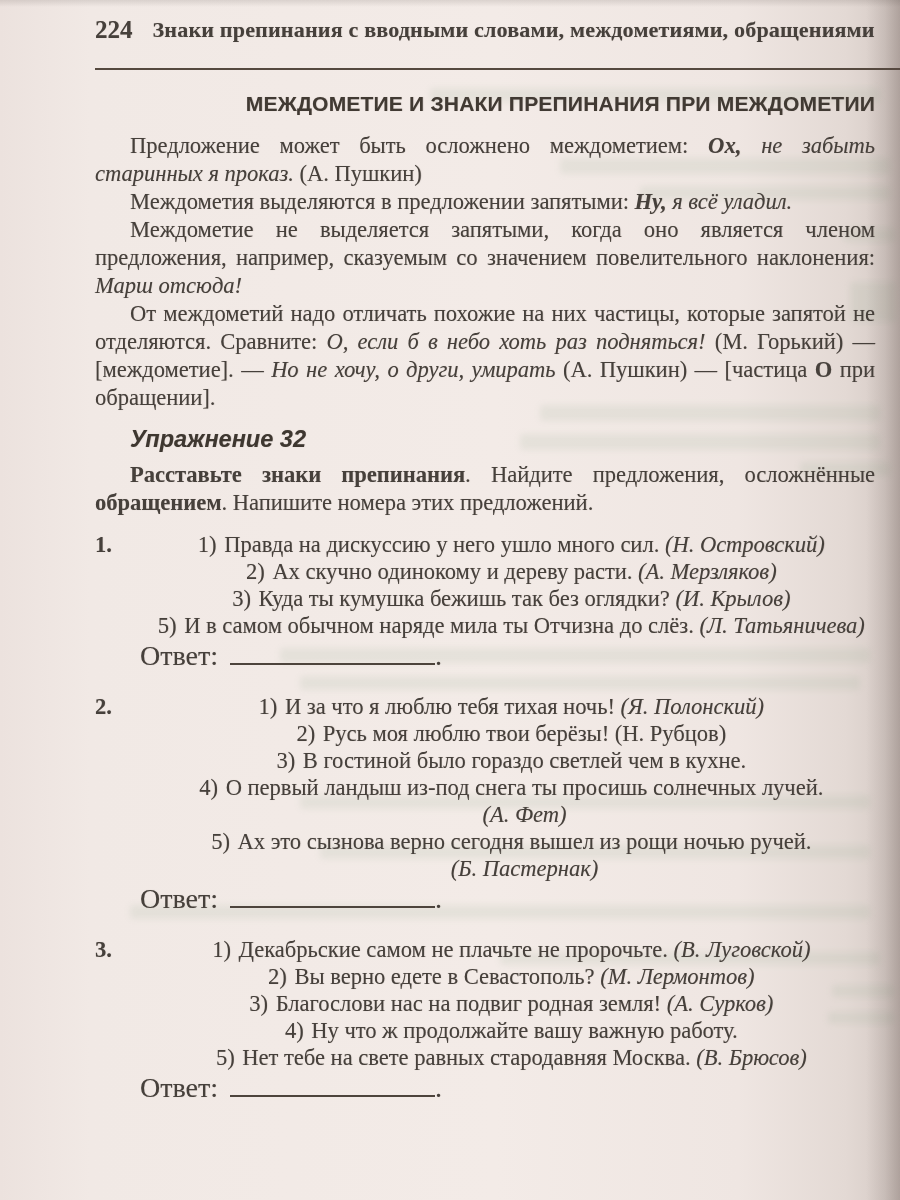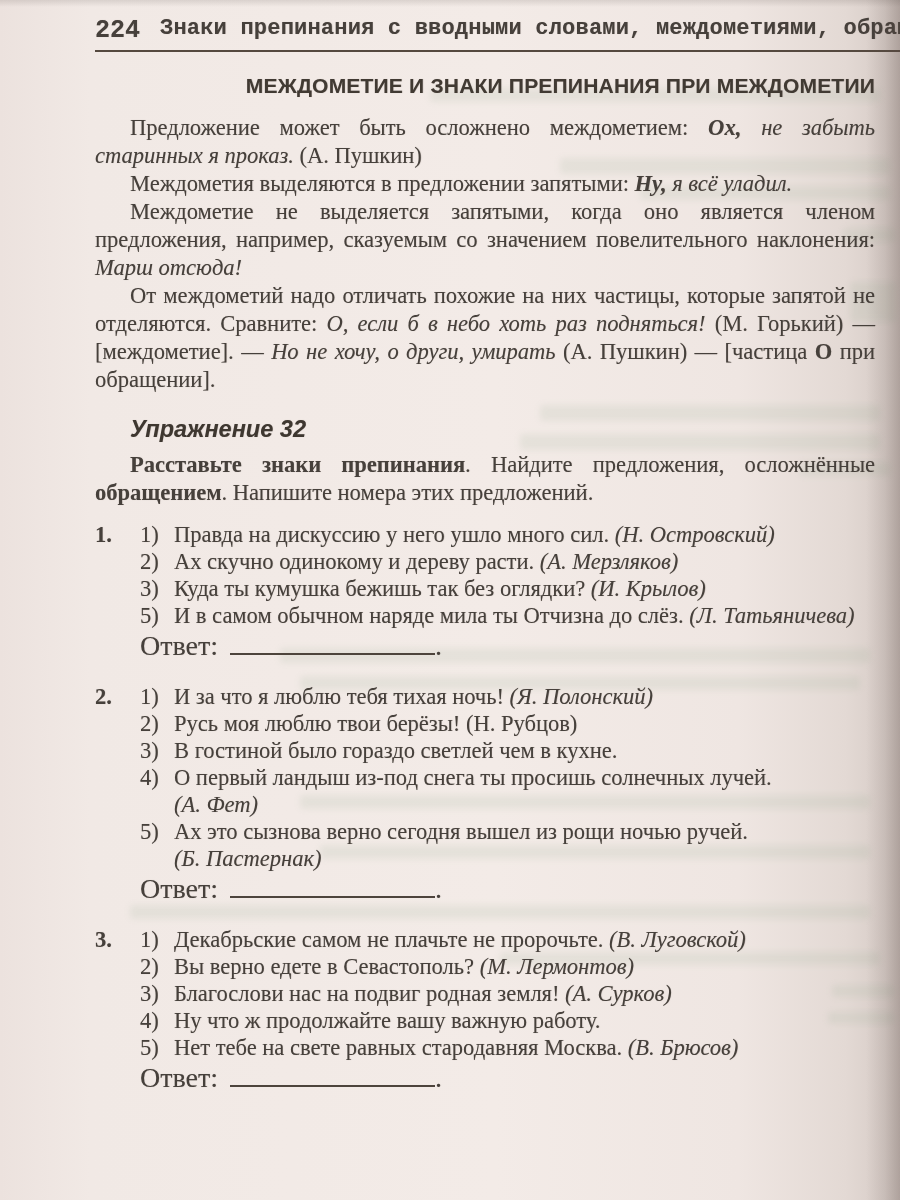--- a/index.html
+++ b/index.html
@@ -16,44 +16,44 @@
   }
   .sheet::after{ 
     content:"";position:absolute;top:0;left:0;width:100%;height:7px;
     background:linear-gradient(to bottom,rgba(70,60,55,.14),rgba(70,60,55,0));
     pointer-events:none;z-index:5;
   }
   .content{position:relative;z-index:2;padding:16px 25px 0 95px;}
   .ink{text-shadow:0.3px 0.3px 0.7px rgba(70,58,52,.35);}
 
   
-  .runhead{display:flex;align-items:flex-start;border-bottom:2px solid #55493f;
-    padding-bottom:5px;margin-right:-25px;padding-right:25px;white-space:nowrap;overflow:hidden;font-family:Liberation Mono, monospace;}
+  .runhead{display:flex;align-items:center;border-bottom:2px solid #55493f;
+    padding-bottom:24px;margin-right:-25px;padding-right:25px;white-space:nowrap;overflow:hidden;}
   .pagenum{font-size:25px;font-weight:700;margin-right:20px;}
   .rh-text{font-size:22px;font-weight:700;letter-spacing:.2px;}
 
   
   h1.chapter{font-family:"Liberation Sans","DejaVu Sans",sans-serif;font-size:21px;
     font-weight:700;text-align:right;letter-spacing:.2px;margin:22px 0 0 0;color:#413a33;}
 
   
   .theory{margin-top:16px;}
   p.para{margin:0;font-size:22.5px;line-height:28px;text-align:justify;text-indent:35px;}
 
   
   .ex-title{font-family:"Liberation Sans","DejaVu Sans",sans-serif;font-style:italic;
-    font-weight:700;font-size:23.5px;margin:22px 0 8px 35px;color:#3e3730;}
+    font-weight:700;font-size:23.5px;margin:14px 0 8px 35px;color:#3e3730;}
   .task{margin-top:2px;}
 
   .blocks{margin-top:14px;}
   .block{display:flex;margin-top:22px;}
   .block:first-child{margin-top:0;}
   .bnum{width:45px;flex:0 0 45px;font-weight:700;font-size:22.5px;line-height:27px;}
   .bbody{flex:1;min-width:0;}
-  .item{font-size:22.5px;line-height:27px;padding-left:34px;text-indent:-34px;text-align:left;}
+  .item{font-size:22.5px;line-height:27px;padding-left:34px;text-indent:-34px;text-align:center;}
   .marker{display:inline-block;width:34px;text-indent:0;}
   .answer{margin-top:2px;font-size:28px;line-height:30px;}
   .blank{display:inline-block;width:205px;height:15px;border-bottom:2px solid #4d443c;margin-left:12px;}
 
   .s-i{font-style:italic;}
   .s-b{font-weight:700;}
   .s-bi{font-weight:700;font-style:italic;}
 
   
   .ghost{position:absolute;background:#94ab90;opacity:.14;filter:blur(3px);

